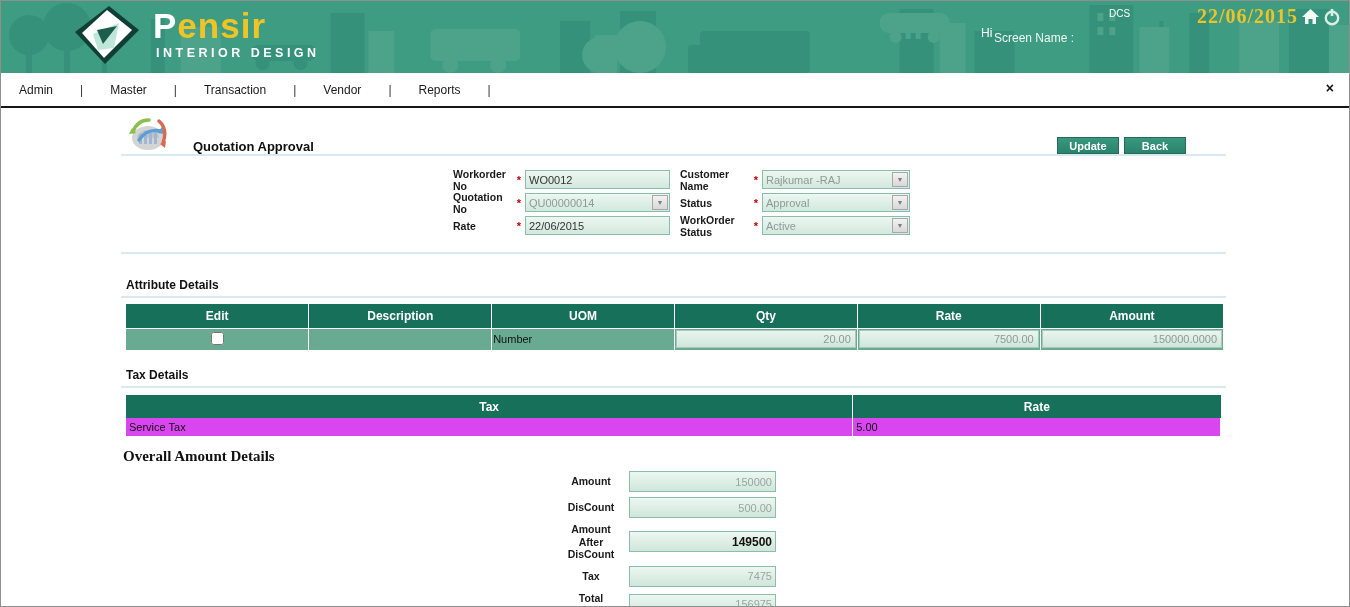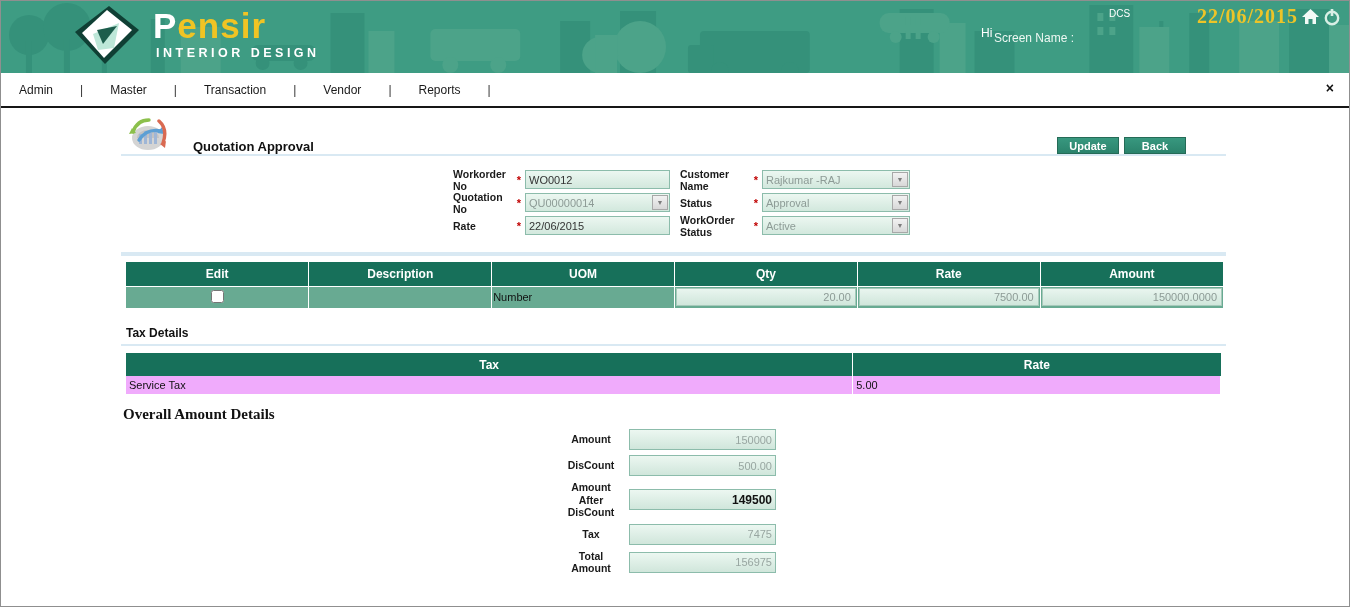--- a/index.html
+++ b/index.html
@@ -64,21 +64,21 @@
   .attr-table th:last-child { border-right:none; }
   .attr-table td { height:22px; background:#68AA92; border-right:1px solid #fff; font-size:11px; color:#111; padding:0 1px; vertical-align:middle; }
   .attr-table td:last-child { border-right:none; }
   .cell-inp { width:100%; height:18px; background:linear-gradient(#e9f5ef,#d0e6db); border:1px solid #a6c9ba; font-size:11px; color:#8d9b96; text-align:right; padding:0 4px; font-family:"Liberation Sans",sans-serif; }
   .edit-cell { text-align:center; }
   .uom-cell { padding-left:3px; }
 
   .tax-table { margin:7px 0 0 125px; width:1095px; }
   .tax-table th { height:23px; background:#17705A; color:#fff; font-size:12px; font-weight:bold; border-right:1px solid #fff; }
   .tax-table th:last-child { border-right:none; }
-  .tax-table td { height:18px; background:#f0abfc; font-size:11px; color:#111; padding-left:3px; border-right:1px solid #fff; }
+  .tax-table td { height:18px; background:#d946ef; font-size:11px; color:#111; padding-left:3px; border-right:1px solid #fff; }
 
   .overall-title { margin:12px 0 6px 122px; font-family:"Liberation Serif", serif; font-size:15px; font-weight:bold; color:#111; }
   .overall-form { margin-left:500px; width:290px; }
   .orow { display:flex; align-items:center; margin-bottom:5px; }
   .olbl { width:64px; margin-left:58px; margin-right:6px; text-align:center; font-size:10.5px; font-weight:bold; color:#1a1a1a; line-height:1.2; }
   .oinp { width:147px; height:21px; background:linear-gradient(#ecf7f1,#d0e6db); border:1px solid #8CBCAB; font-size:11px; text-align:right; padding:0 3px; font-family:"Liberation Sans",sans-serif; color:#98a6a1; }
   .oinp.strong { color:#111; font-weight:bold; font-size:12px; }
 </style>
 </head>
 <body>
@@ -256,20 +256,21 @@
         <span class="req">*</span>
         <div class="combo w2">
           <span class="combo-text">Active</span>
           <span class="combo-btn">▼</span>
         </div>
       </div>
     </div>
 
     <div class="hr after-form"></div>
 
+    <div class="section-title">Attribute Details</div>
     <div class="hr section"></div>
 
     <table class="attr-table">
       <thead>
         <tr>
           <th>Edit</th>
           <th>Description</th>
           <th>UOM</th>
           <th>Qty</th>
           <th>Rate</th>

